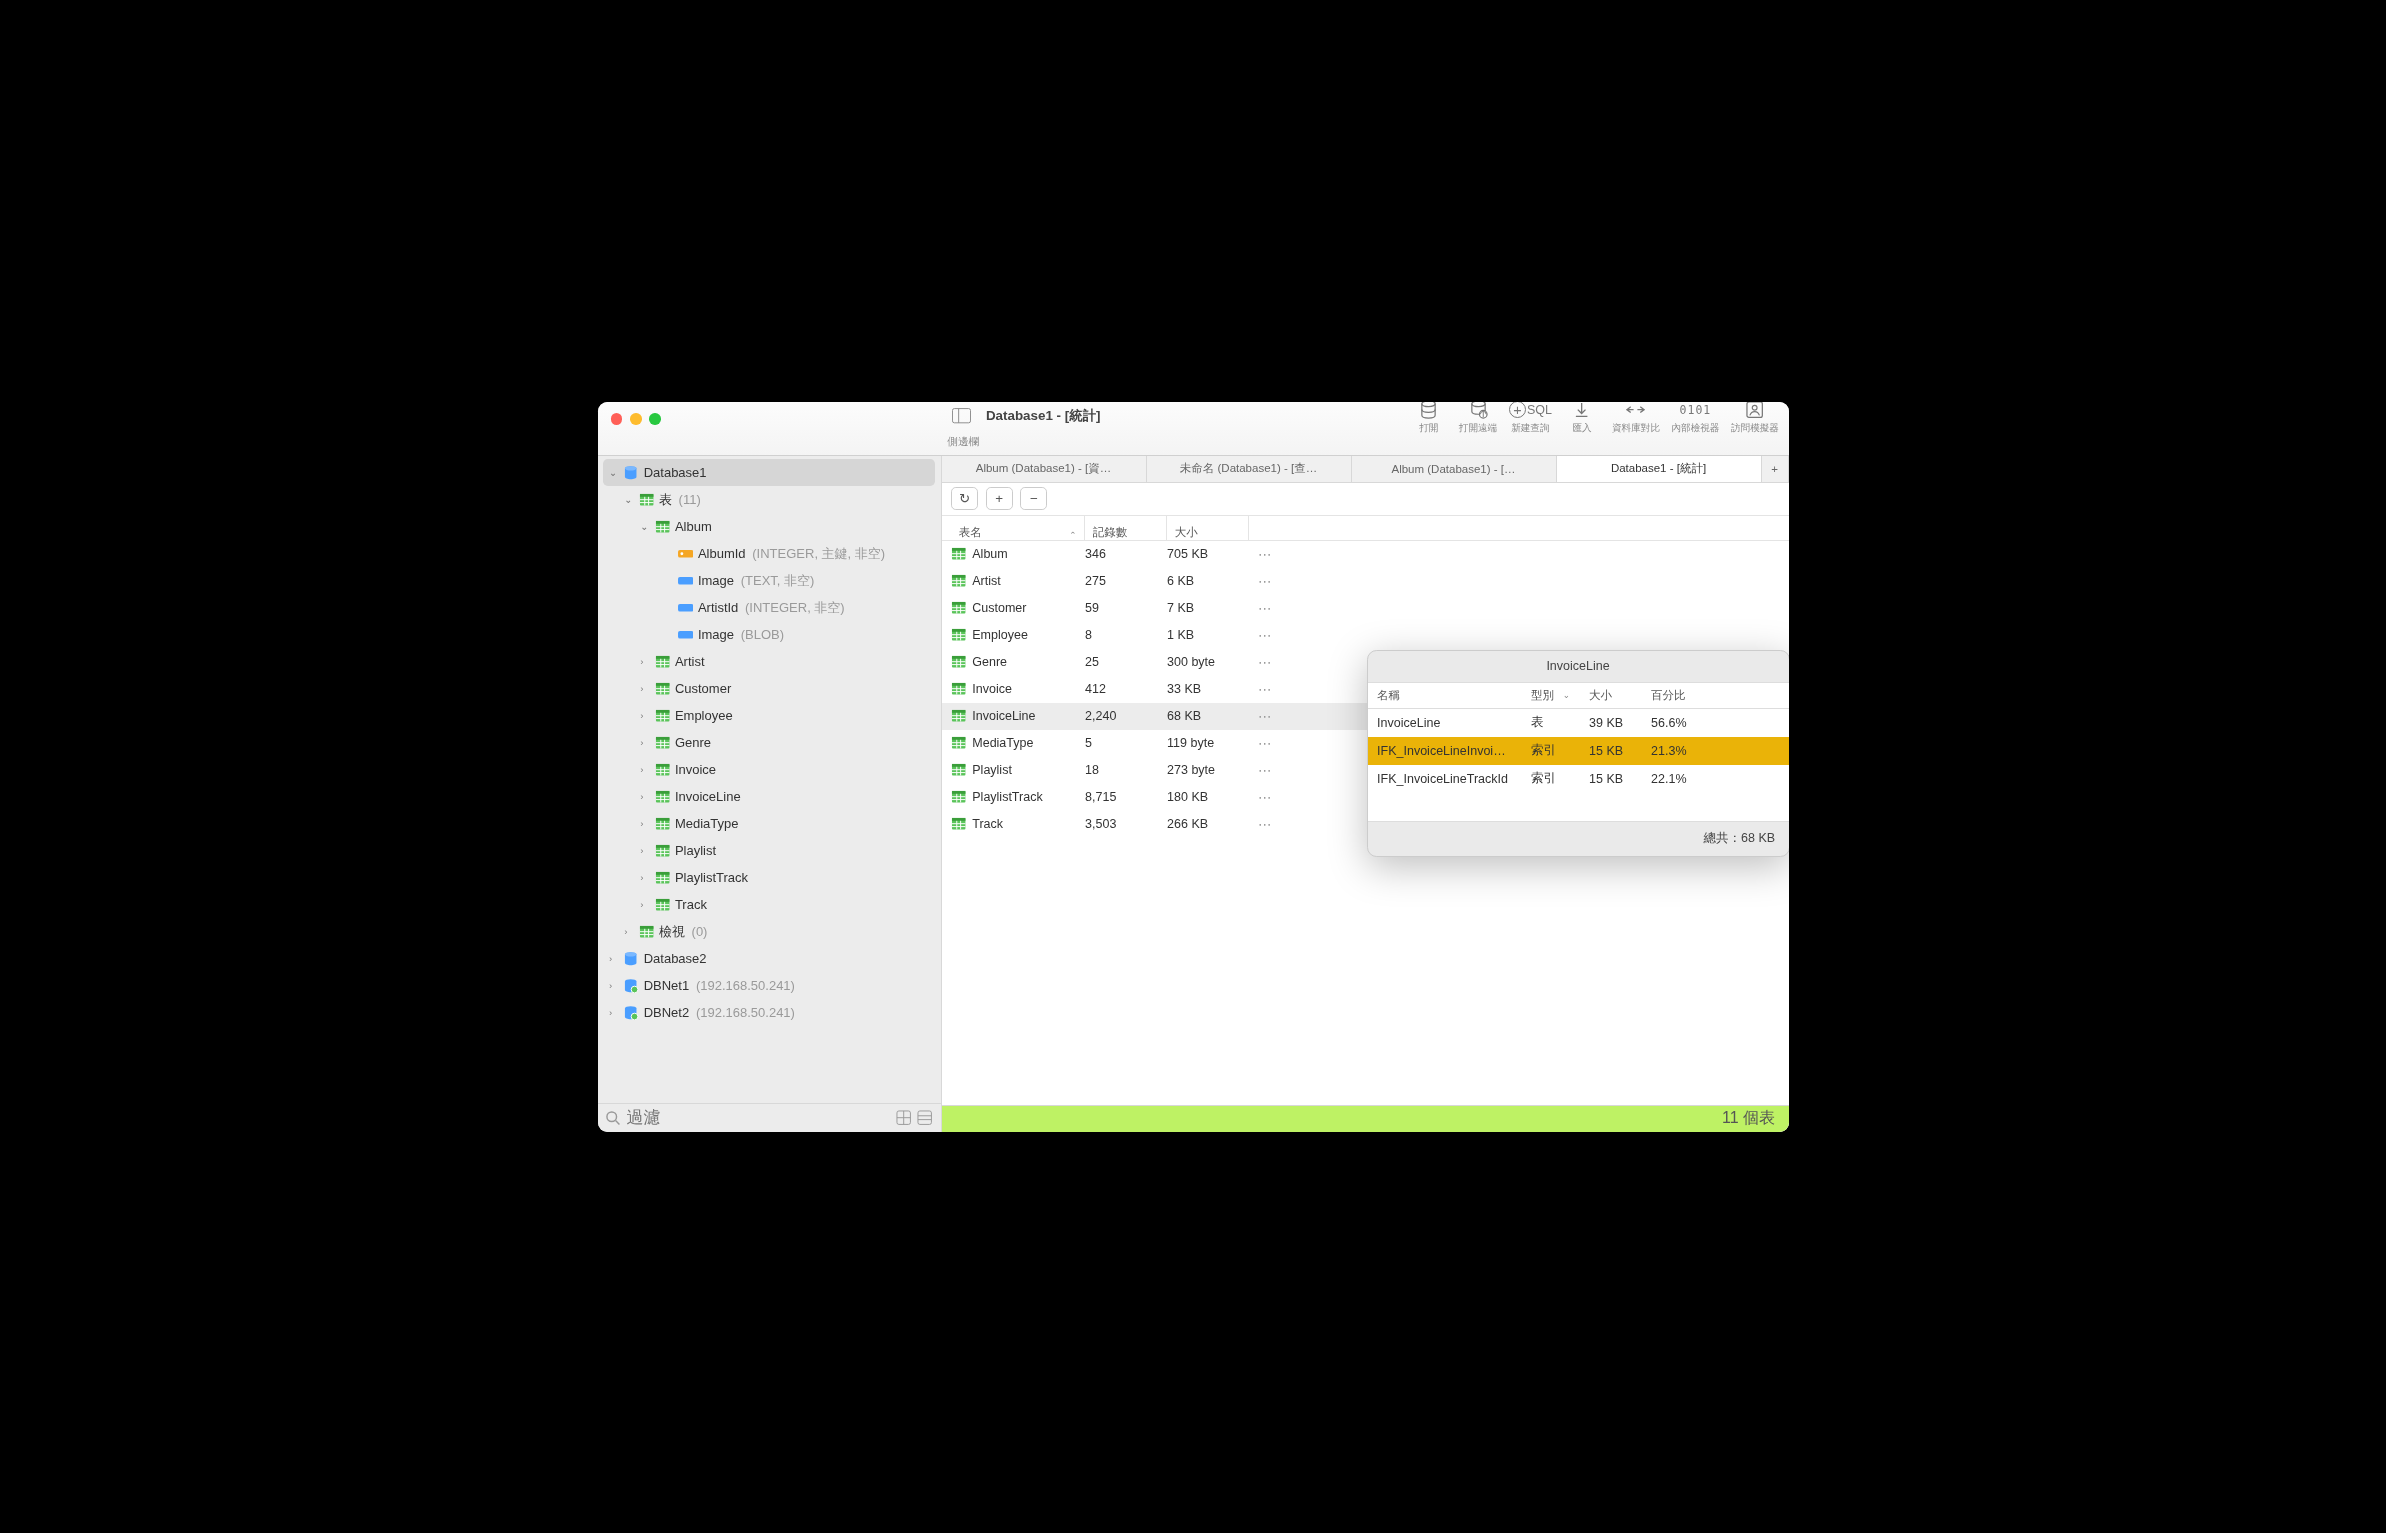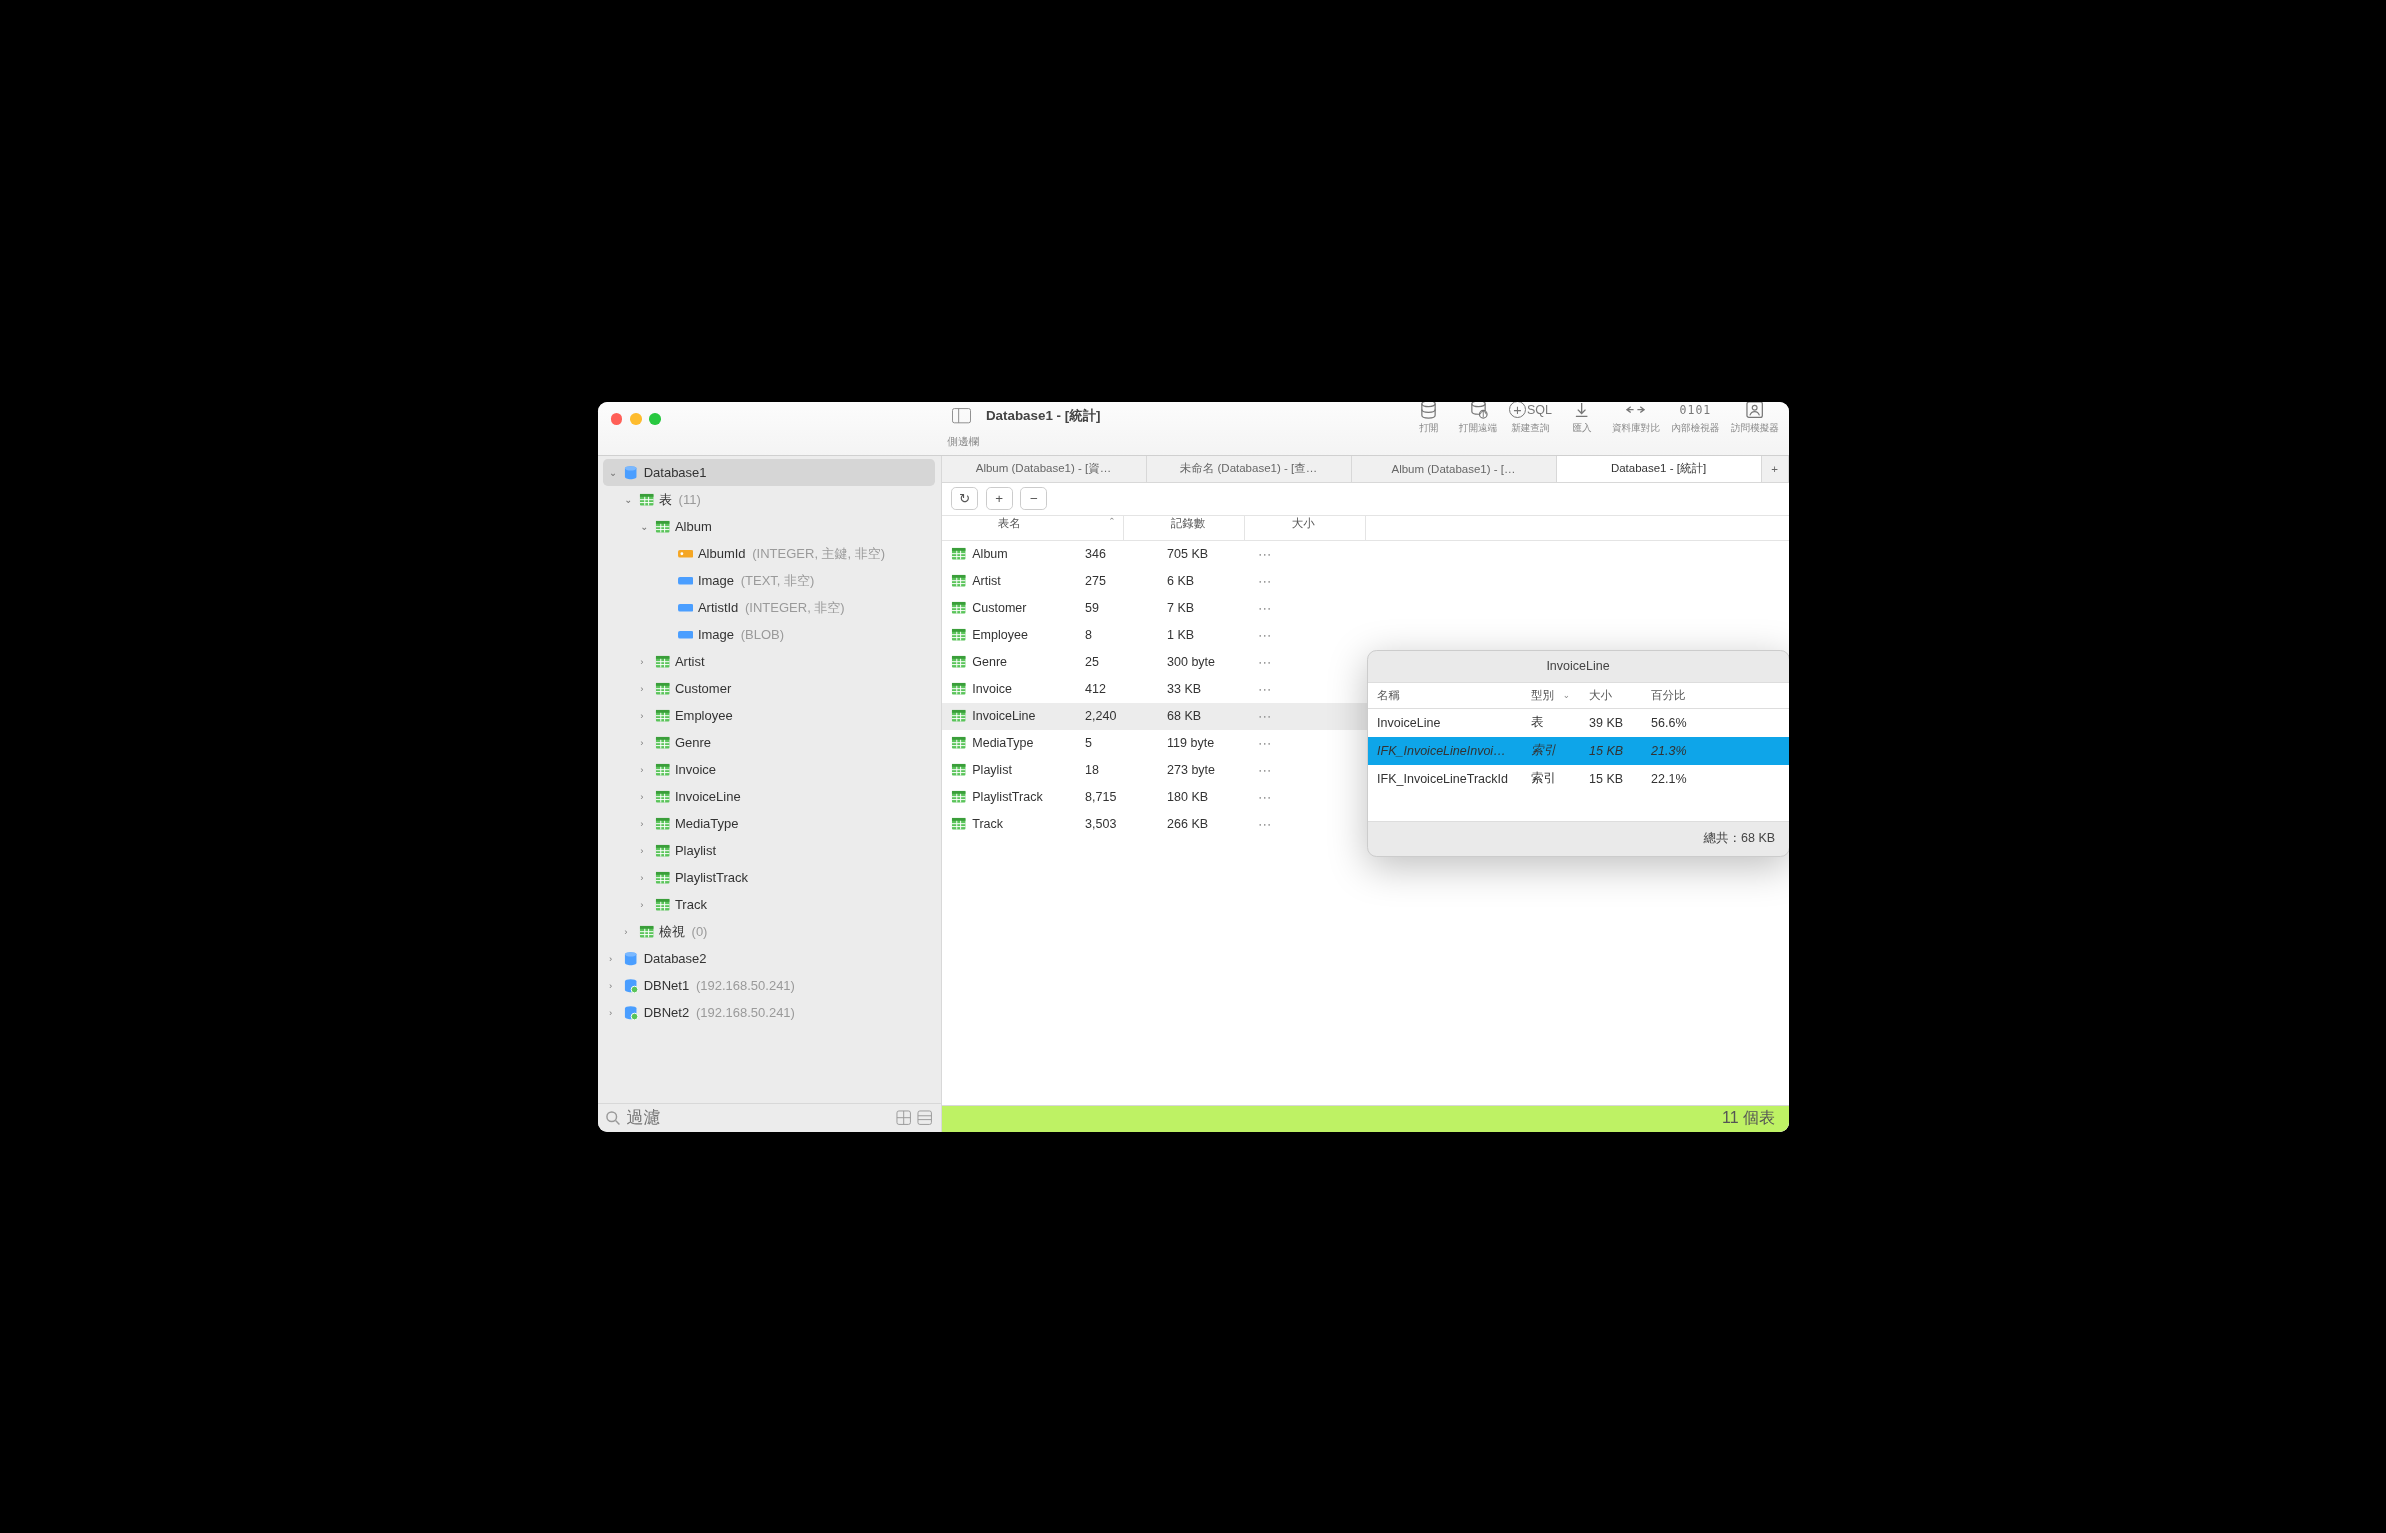--- a/index.html
+++ b/index.html
@@ -40,21 +40,21 @@
 .sidefoot input{flex:1;border:none;background:transparent;font-size:17px;outline:none;color:#666;}
 .sideic{width:15.4px;height:15.4px;color:#999;}
 .main{flex:1;display:flex;flex-direction:column;background:#fff;min-width:0;}
 .tabs{height:27px;background:#f0f0f0;border-bottom:1px solid #d8d8d8;display:flex;font-size:11.5px;color:#666;}
 .tab{flex:1;display:flex;align-items:center;justify-content:center;border-right:1px solid #d8d8d8;cursor:pointer;padding:0 7.7px;overflow:hidden;white-space:nowrap;text-overflow:ellipsis;}
 .tab.active{background:#fff;color:#333;}
 .tab.plus{flex:0 0 27px;}
 .tbbar{height:33px;border-bottom:1px solid #e4e4e4;display:flex;align-items:center;padding:0 9.6px;gap:7.7px;}
 .rbtn{width:27px;height:23px;border:1px solid #ccc;border-radius:4.8px;background:#fff;display:flex;align-items:center;justify-content:center;color:#555;cursor:pointer;font-size:13.4px;}
 .thdr{height:25px;border-bottom:1px solid #e4e4e4;display:flex;align-items:center;font-size:11.5px;color:#555;padding-left:9.6px;}
-.hc{border-right:1px solid #e4e4e4;height:100%;display:flex;align-items:flex-start;padding:0 7.7px;margin-left:39px;}
+.hc{border-right:1px solid #e4e4e4;height:100%;display:flex;align-items:flex-end;padding:0 7.7px;}
 .hc.c1{width:134px;justify-content:space-between;}
 .hc.c2{width:82px;}
 .hc.c3{width:82px;}
 .sortic{font-size:8.6px;color:#888;}
 .rows{flex:1;overflow:auto;position:relative;}
 .trow{height:27px;display:flex;align-items:center;font-size:12.5px;color:#333;padding-left:9.6px;}
 .trow.sel{background:#ececec;}
 .cell.c1{width:134px;display:flex;align-items:center;gap:5.8px;}
 .cell.c2{width:82px;}
 .cell.c3{width:91px;}
@@ -63,21 +63,21 @@
 .popover{position:absolute;top:248px;left:769px;width:423px;background:#eaeaea;border-radius:9.6px;box-shadow:0 9.6px 38px rgba(0,0,0,.25);overflow:hidden;border:1px solid #ccc;}
 .popover::before{content:"";position:absolute;left:-8.6px;top:106px;width:0;height:0;border-top:8.6px solid transparent;border-bottom:8.6px solid transparent;border-right:8.6px solid #eaeaea;filter:drop-shadow(-1px 0 1px rgba(0,0,0,.1));}
 .pophdr{height:31px;display:flex;align-items:center;justify-content:center;font-size:12.5px;color:#444;font-weight:500;}
 .popth{height:27px;background:#fff;border-top:1px solid #ddd;border-bottom:1px solid #ddd;display:flex;align-items:center;font-size:11.5px;color:#555;}
 .popth .pc{padding:0 9.6px;}
 .pc1{width:154px;}
 .pc2{width:58px;display:flex;align-items:center;justify-content:space-between;}
 .pc3{width:62px;}
 .pc4{width:67px;}
 .poprow{height:28px;display:flex;align-items:center;font-size:12.5px;color:#333;background:#fff;}
-.poprow.alt{background:#0ea5e9;font-style:italic;}
+.poprow.alt{background:#eab308;}
 .poprow .pc{padding:0 9.6px;overflow:hidden;white-space:nowrap;text-overflow:ellipsis;}
 .popblank{height:28px;background:#fff;}
 .popfoot{height:35px;display:flex;align-items:center;justify-content:flex-end;padding:0 13.4px;font-size:12.5px;color:#444;border-top:1px solid #ddd;}
 svg{display:block;}
 </style>
 </head>
 <body>
 
 <div class="window">
   <div class="titlebar">

